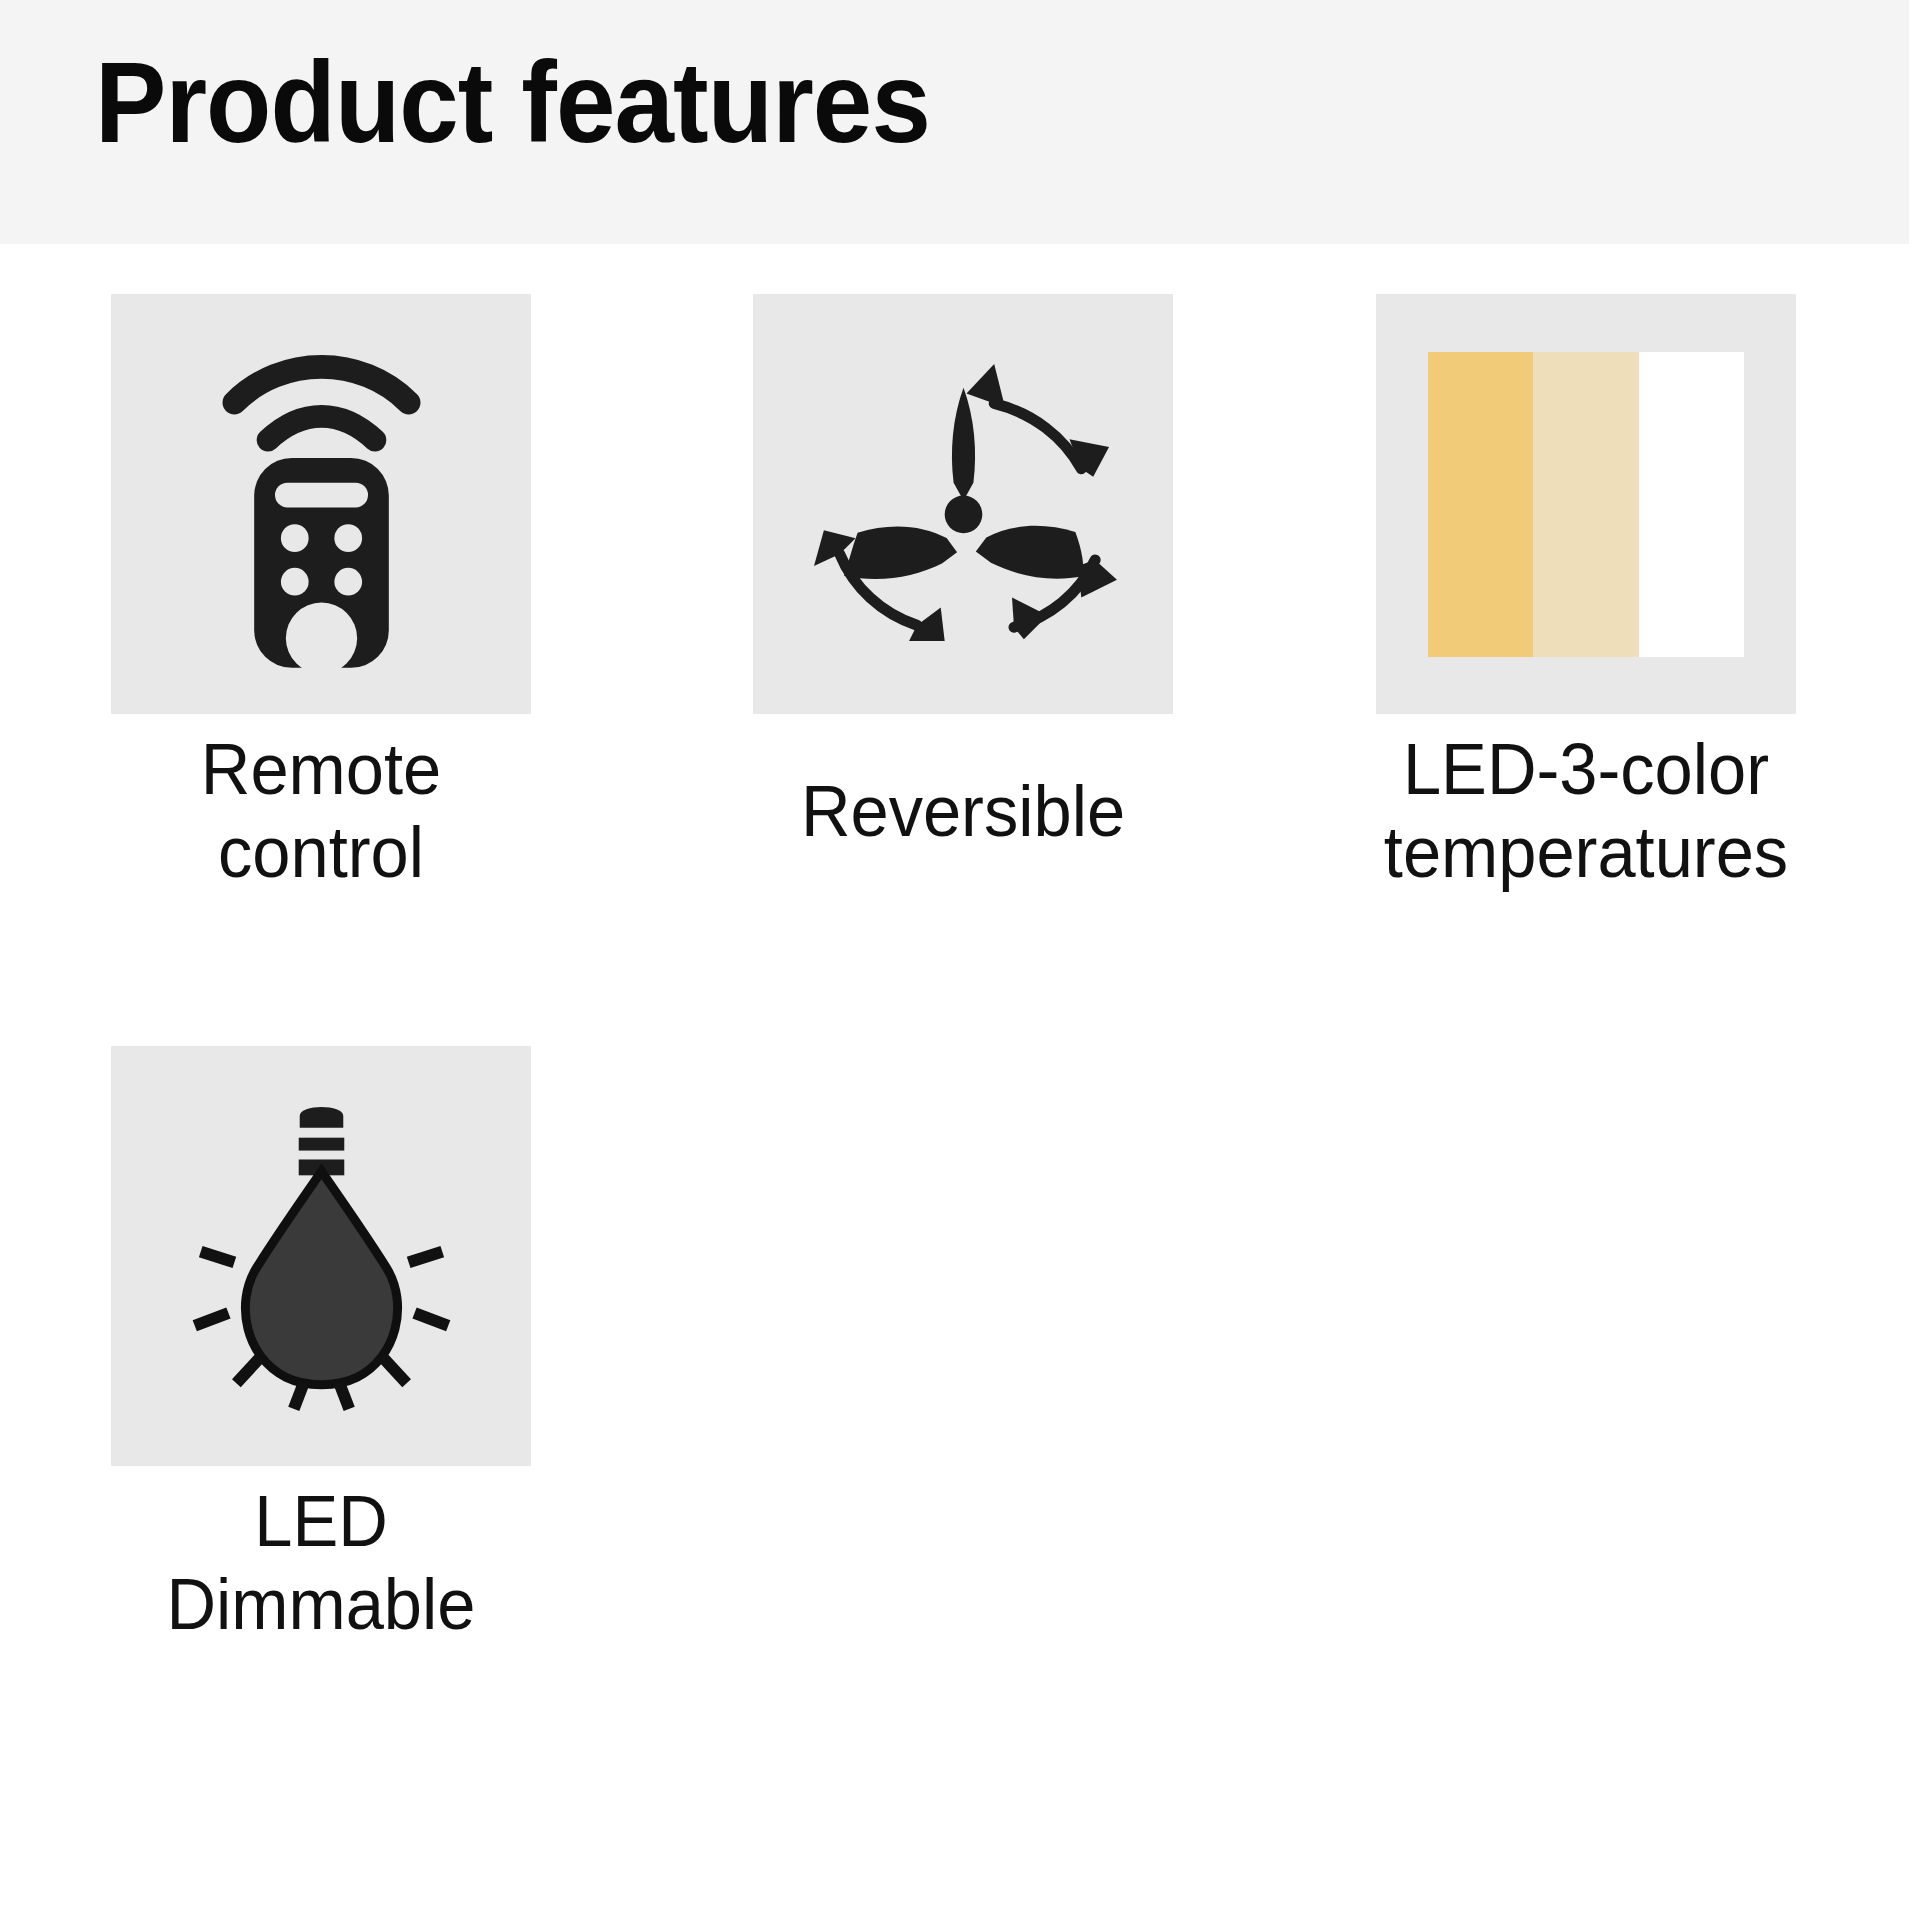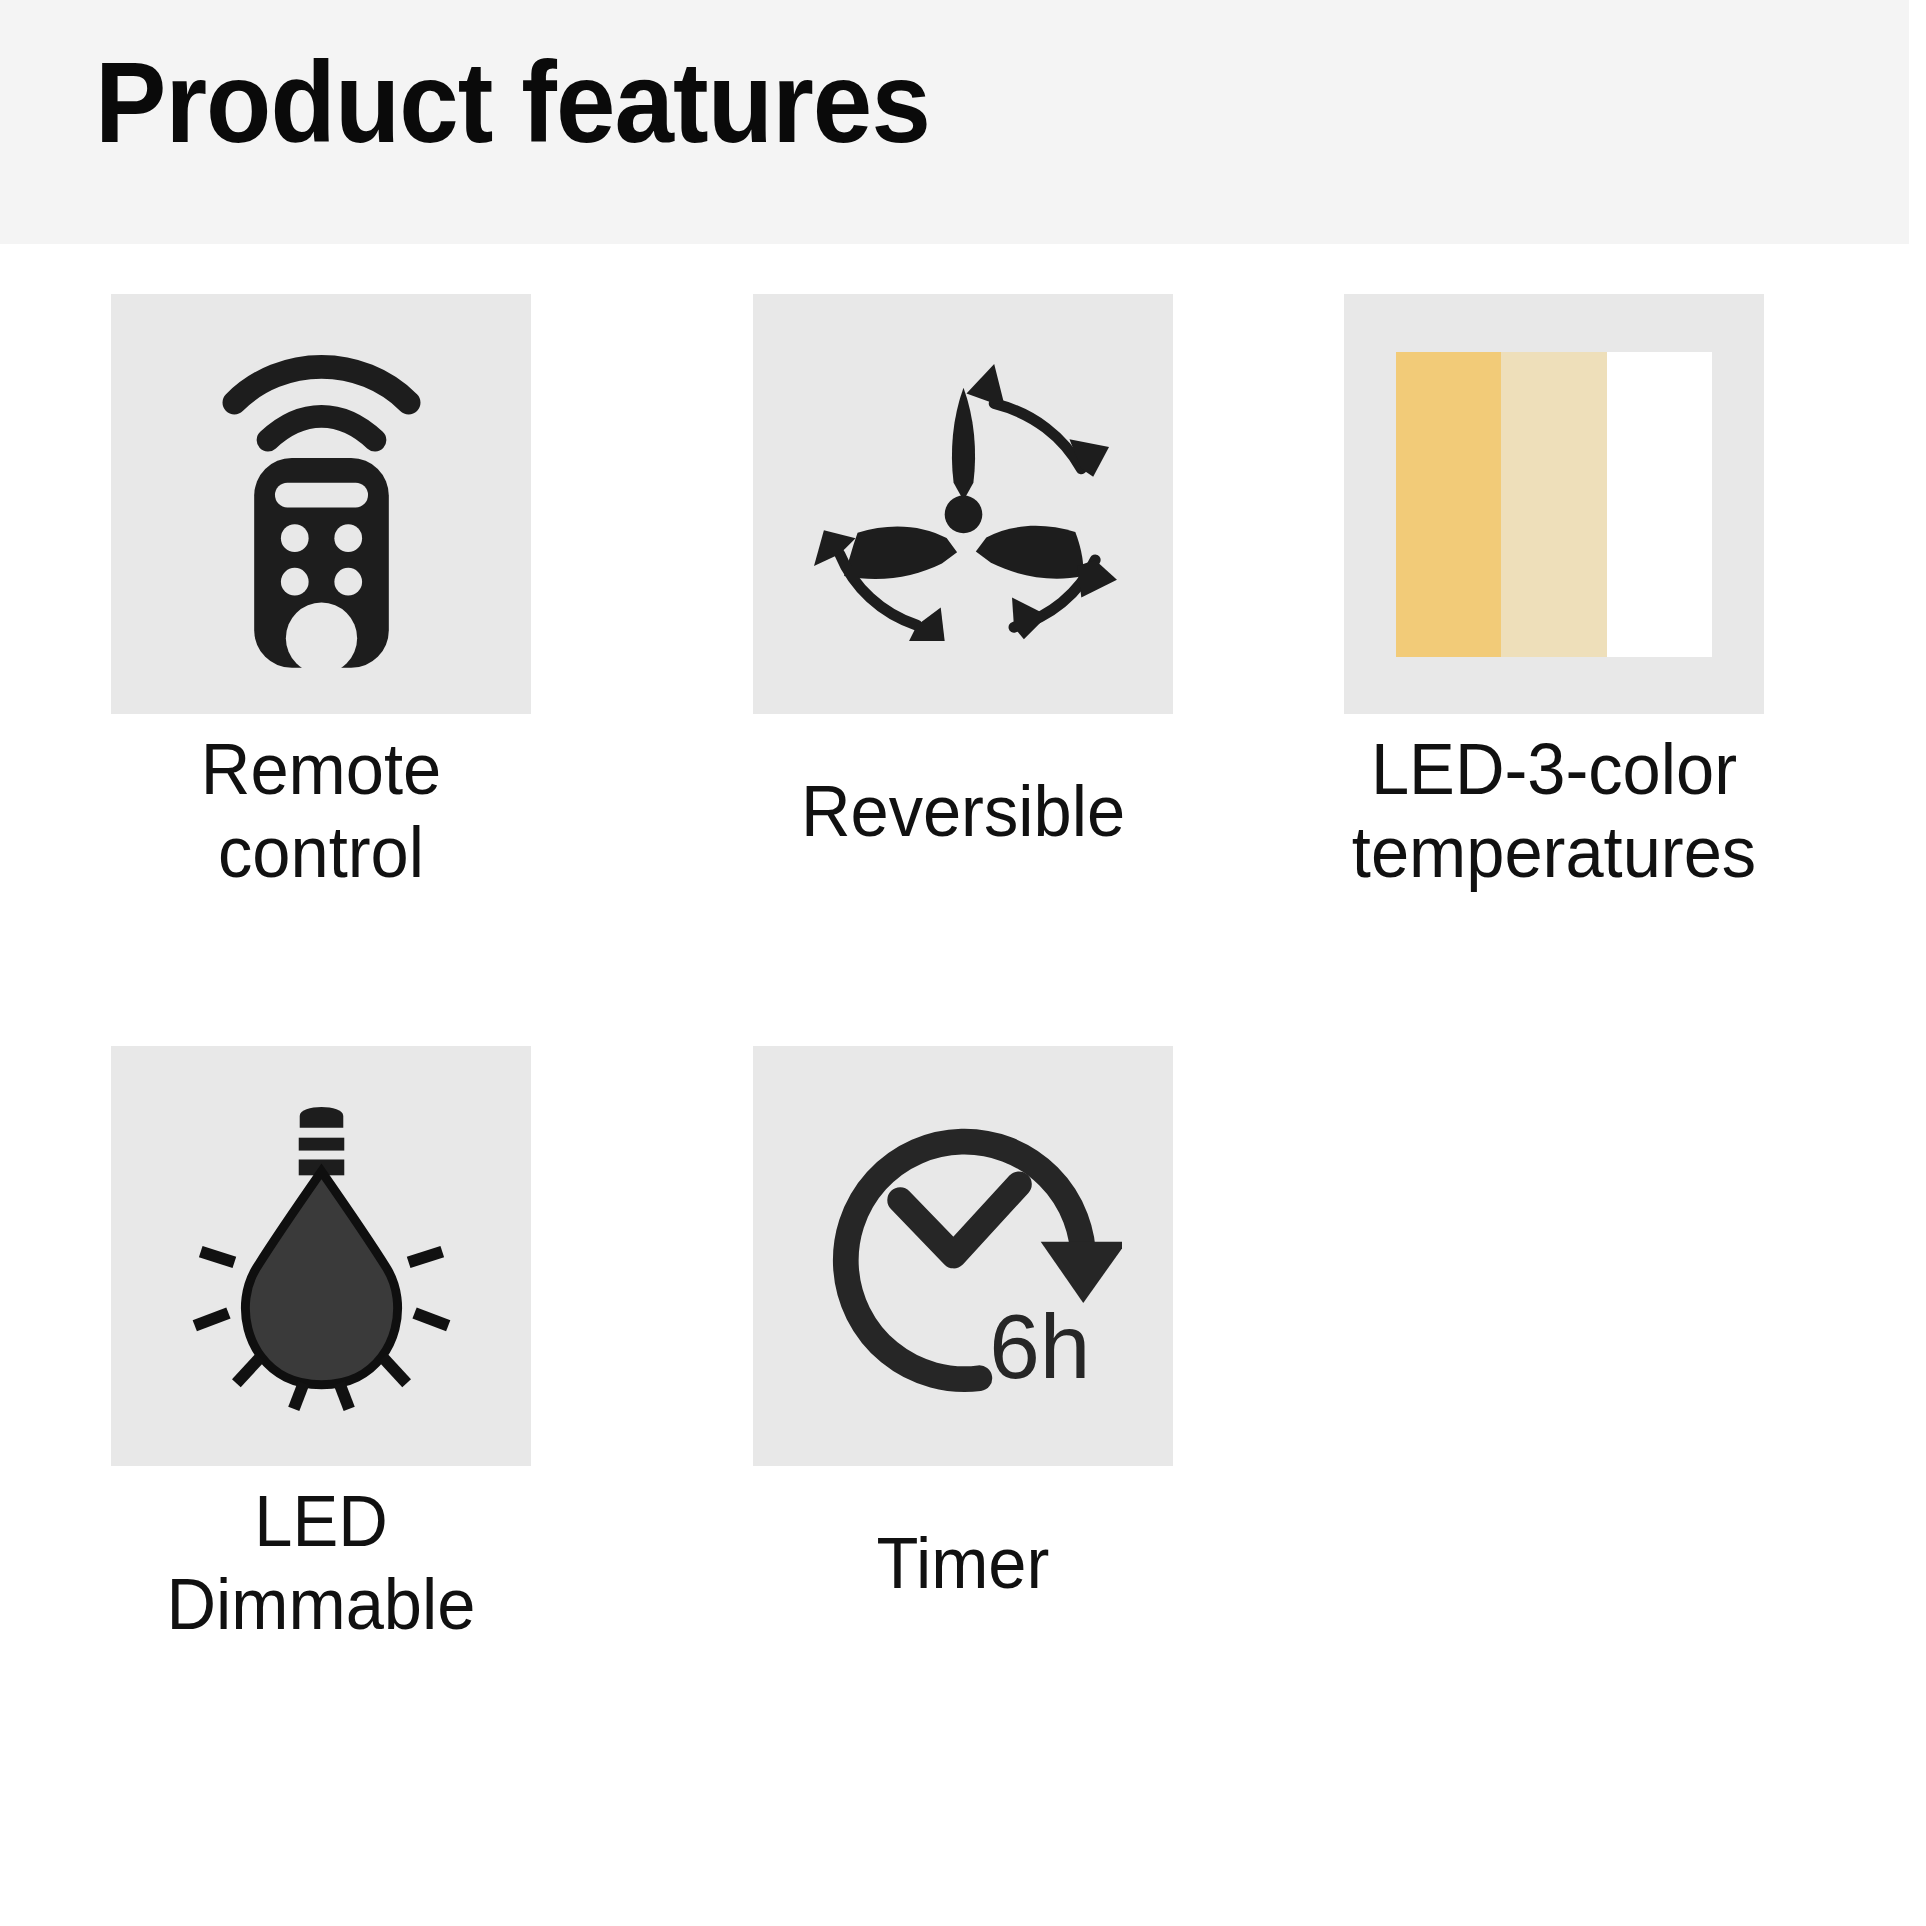--- a/index.html
+++ b/index.html
@@ -48,21 +48,21 @@
     width: 1927px;
     height: 1683px;
   }
   .feature-cell {
     position: absolute;
     width: 642px;
     height: 792px;
   }
   .feature-cell.col0 { left: 0px; }
   .feature-cell.col1 { left: 642px; }
-  .feature-cell.col2 { left: 1233px; }
+  .feature-cell.col2 { left: 1265px; }
   .feature-cell.row0 { top: 0px; }
   .feature-cell.row1 { top: 752px; }
 
   .icon-tile {
     position: absolute;
     left: 50%;
     top: 50px;
     transform: translateX(-50%);
     width: 420px;
     height: 420px;
@@ -216,33 +216,16 @@
             <line x1="122" y1="314" x2="132" y2="288"></line>
             <line x1="178" y1="314" x2="168" y2="288"></line>
           </g>
         </svg>
       </span>
     </div>
     <div class="feature-label">LED
 Dimmable</div>
   </div>
 
-  <div class="feature-cell row1 col1">
-    <div class="icon-tile">
-      <span>
-        <svg width="317" height="287" viewBox="0 0 320 290" fill="none">
-
-          <path d="M176 268 A120 120 0 1 1 281 152" stroke="#262626" stroke-width="26" stroke-linecap="round" fill="none" transform="rotate(0 150 148)"></path>
-
-          <path d="M238 130 L325 130 L281 192 Z" fill="#262626"></path>
-
-          <path d="M96 88 L150 144 L216 72" stroke="#262626" stroke-width="26" stroke-linecap="round" stroke-linejoin="round" fill="none"></path>
-
-          <text x="186" y="268" font-family="Liberation Sans, sans-serif" font-size="92" fill="#262626">6h</text>
-        </svg>
-      </span>
-    </div>
-    <div class="feature-label single-line">Timer</div>
-  </div>
 
 
 </div>
 
 
 </body></html>

